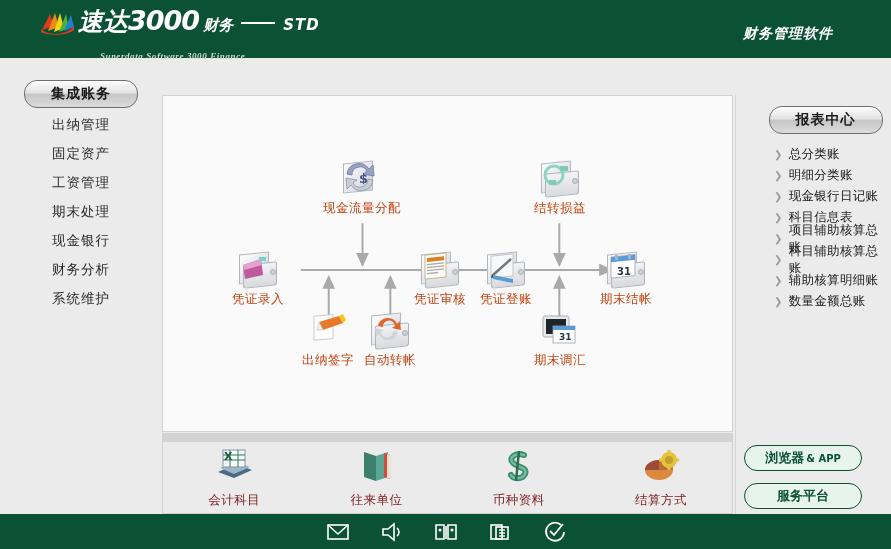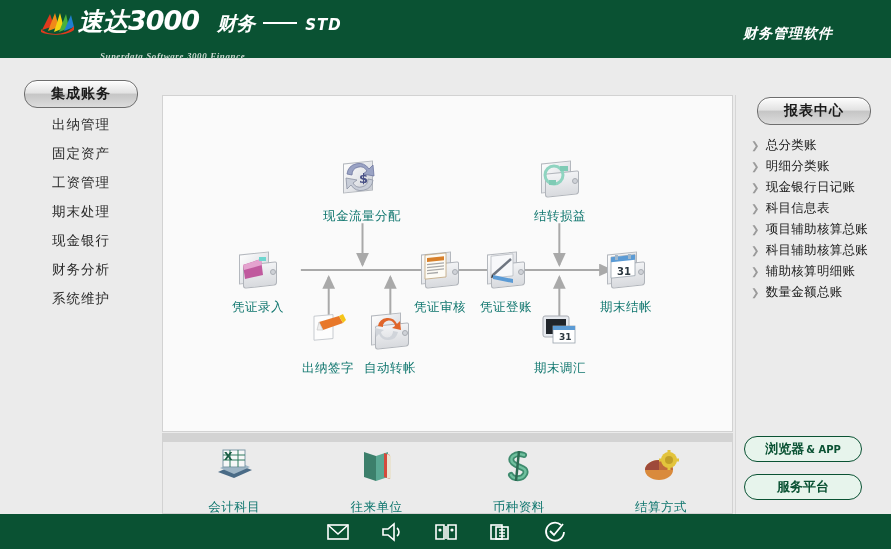--- a/index.html
+++ b/index.html
@@ -19,21 +19,21 @@
   #logo-mark { position: absolute; left: 40px; top: 10px; width: 36px; height: 26px; }
   #logo-text-wrap { position: absolute; left: 78px; top: 6px; }
   .logo-main {
     font-family: "DejaVu Sans", "Liberation Sans", sans-serif;
     font-weight: bold; font-style: italic; color: #ffffff;
     font-size: 26px; letter-spacing: 0px; line-height: 30px;
     white-space: nowrap;
   }
   .logo-cn-1 { font-size: 25px; }
   .logo-num { font-size: 27px; letter-spacing: -1px; margin-top: 24px; }
-  .logo-cn-2 { font-size: 19px; margin-left: 18px; }
+  .logo-cn-2 { font-size: 15px; margin-left: 4px; }
   .logo-dash { display:inline-block; width: 34px; height: 2px; background: #ffffff;
                vertical-align: 6px; margin: 0 8px; }
   .logo-std { font-size: 15px; letter-spacing: 1px; }
   #logo-sub {
     font-family: Liberation Serif, serif;
     font-weight: bold; font-style: italic; color: #cfd9d3;
     font-size: 9px; letter-spacing: 0.6px; margin-top: 11px; margin-left: 22px;
     white-space: nowrap;
   }
   #header-title {
@@ -62,21 +62,21 @@
   
   #main-panel {
     position: absolute; left: 162px; top: 95px; width: 571px; height: 337px;
     background: #fafafa; border: 1px solid #d2d2d2;
   }
   #flow { position: absolute; left: 0; top: 0; width: 100%; height: 100%; }
 
   .flow-node { position: absolute; text-align: center; width: 86px; }
   .flow-node .ico { width: 46px; height: 42px; margin: 0 auto; position: relative; }
   .flow-node .lbl {
-    margin-top: 8px; font-size: 12.5px; color: #0f766e; white-space: nowrap;
+    margin-top: 0; font-size: 12.5px; color: #c2410c; white-space: nowrap;
     letter-spacing: 0.5px;
   }
 
   
   .ico .page {
     position: absolute; left: 4px; top: 4px; width: 30px; height: 30px;
     background: linear-gradient(135deg,#fdfdfd 0%, #e2e4e8 60%, #c9ccd2 100%);
     border: 1px solid #b4b8be; transform: skewY(-6deg);
   }
   .ico .tray {
@@ -95,24 +95,24 @@
     position: absolute; left: 162px; top: 433px; width: 571px; height: 9px;
     background: #d3d3d3; border-left: 1px solid #d2d2d2; border-right:1px solid #d2d2d2;
   }
   #shortcut-bar {
     position: absolute; left: 162px; top: 442px; width: 571px; height: 72px;
     background: #ebebeb; border-left: 1px solid #d2d2d2; border-right: 1px solid #d2d2d2;
     display: flex; align-items: flex-start; justify-content: space-around; padding-top: 6px;
   }
   .sc-item { width: 96px; text-align: center; cursor: pointer; }
   .sc-item .ico2 { width: 44px; height: 38px; margin: 0 auto; position: relative; }
-  .sc-item .lbl2 { margin-top: 13px; font-size: 12.5px; color: #0f766e; letter-spacing: 0.5px; }
-
-  
-  #rightbar { position: absolute; left: 737px; top: 61px; width: 154px; height: 456px; background: #ebebeb; }
+  .sc-item .lbl2 { margin-top: 6px; font-size: 12.5px; color: #7f1d1d; letter-spacing: 0.5px; }
+
+  
+  #rightbar { position: absolute; left: 737px; top: 70px; width: 154px; height: 456px; background: #ebebeb; padding-left: 23px; }
   #right-divider { position:absolute; left: 735px; top: 95px; width:1px; height: 420px; background:#d6d6d6;}
   .rpt-item {
     display: flex; align-items: center; height: 21px; margin-left: 14px;
     font-size: 12.5px; color: #202020; cursor: pointer; letter-spacing: .3px;
   }
   .rpt-item .chev { color: #9a9a9a; font-size: 10px; margin-right: 6px; font-weight: bold; }
   .green-btn {
     width: 118px; height: 26px; margin: 0 auto 12px auto;
     border: 1px solid #0a5233; border-radius: 13px;
     background: #e7f4ec;

